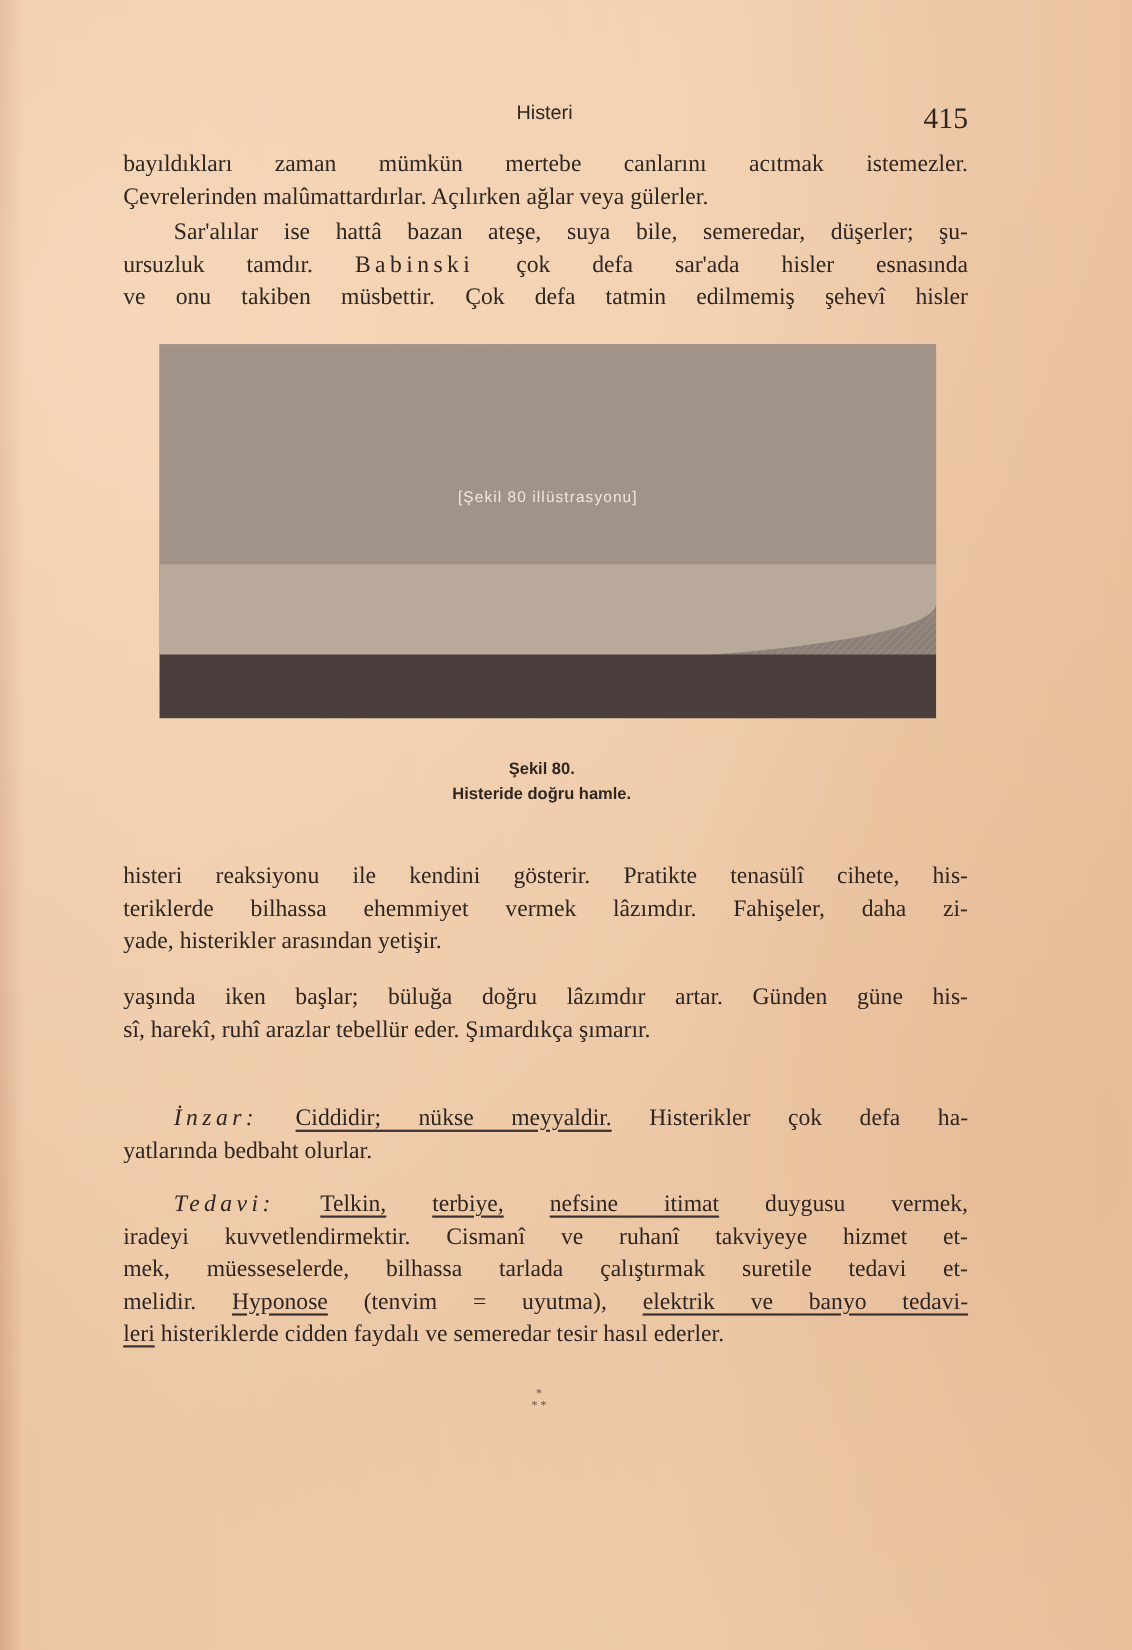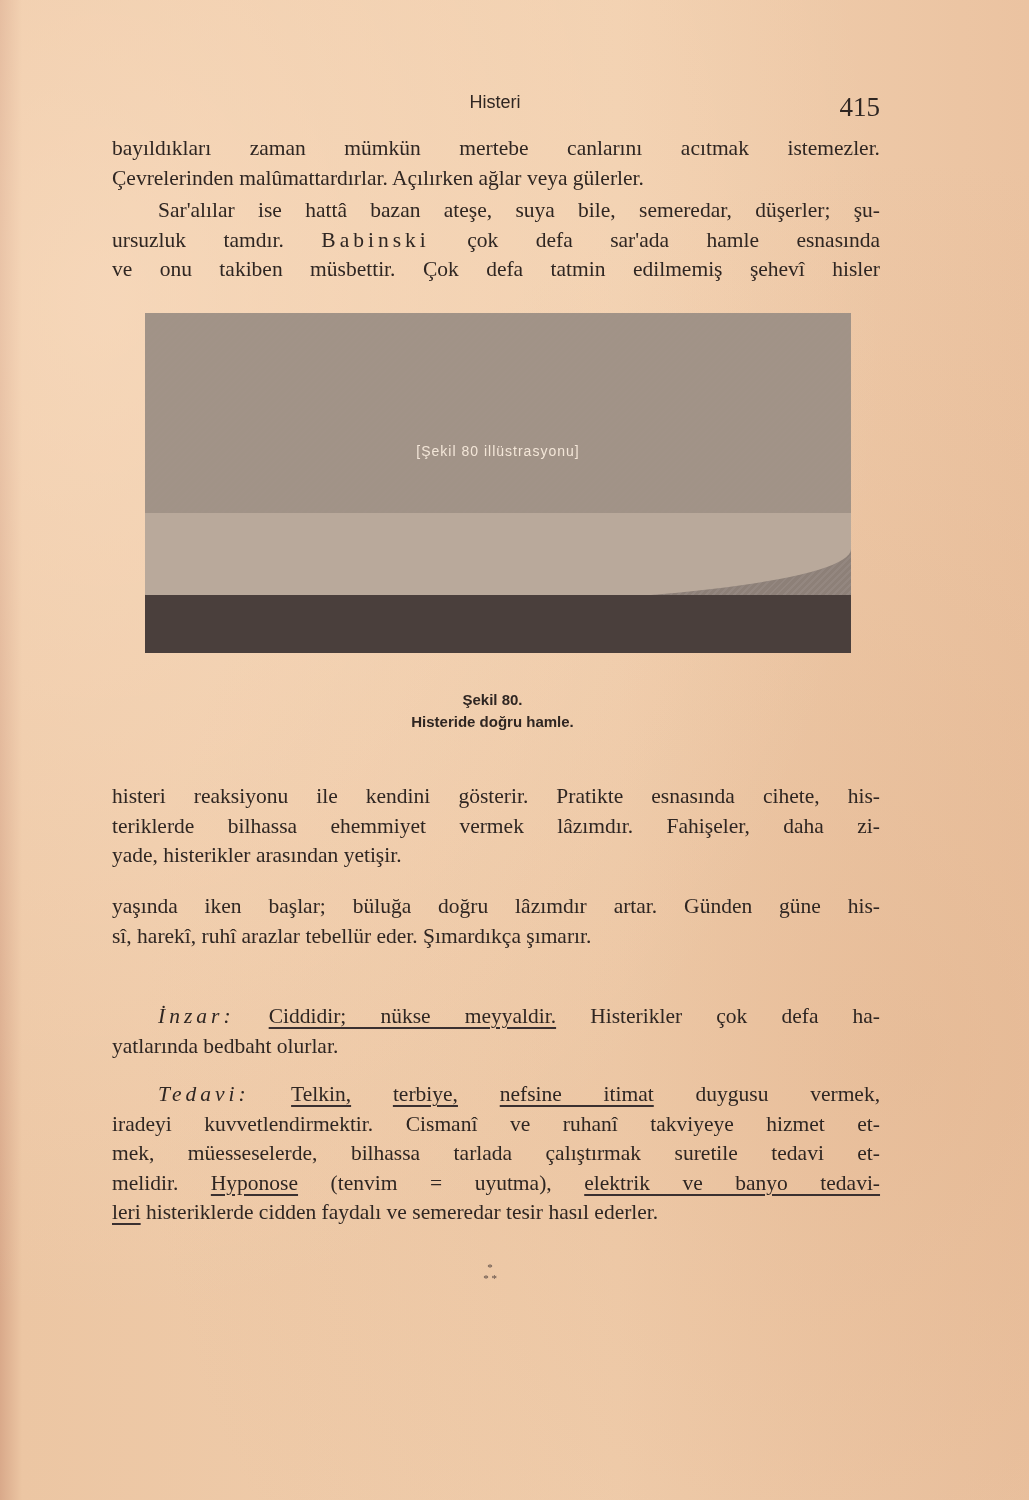--- a/index.html
+++ b/index.html
@@ -47,38 +47,38 @@
     <div class="pageno">415</div>
   </div>
 
   <div class="para" style="top:134px;">
     <span class="line">bayıldıkları zaman mümkün mertebe canlarını acıtmak istemezler.</span>
     <span class="line last">Çevrelerinden malûmattardırlar. Açılırken ağlar veya gülerler.</span>
   </div>
 
   <div class="para" style="top:196px;">
     <span class="line indent">Sar'alılar ise hattâ bazan ateşe, suya bile, semeredar, düşerler; şu-</span>
-    <span class="line"><span>ursuzluk tamdır.</span> <span class="spaced">Babinski</span> <span>çok defa sar'ada hamle esnasında</span></span>
+    <span class="line"><span>ursuzluk tamdır.</span> <span class="spaced">Babinski</span> <span>çok defa sar'ada hisler esnasında</span></span>
     <span class="line">ve onu takiben müsbettir. Çok defa tatmin edilmemiş şehevî hisler</span>
   </div>
 
   <div class="figure">
     <div class="band-top"></div>
     <div class="band-mid"></div>
     <div class="band-bot"></div>
     <div class="placeholder-label">[Şekil 80 illüstrasyonu]</div>
   </div>
 
   <div class="caption" style="top:689px;">
     <div>Şekil 80.</div>
     <div>Histeride doğru hamle.</div>
   </div>
 
   <div class="para" style="top:782px;">
-    <span class="line">histeri reaksiyonu ile kendini gösterir. Pratikte esnasında cihete, his-</span>
+    <span class="line">histeri reaksiyonu ile kendini gösterir. Pratikte tenasülî cihete, his-</span>
     <span class="line">teriklerde bilhassa ehemmiyet vermek lâzımdır. Fahişeler, daha zi-</span>
     <span class="line last">yade, histerikler arasından yetişir.</span>
   </div>
 
   <div class="para" style="top:892px;">
     <span class="line">yaşında iken başlar; büluğa doğru lâzımdır artar. Günden güne his-</span>
     <span class="line last">sî, harekî, ruhî arazlar tebellür eder. Şımardıkça şımarır.</span>
   </div>
 
   <div class="para" style="top:1080px;">

